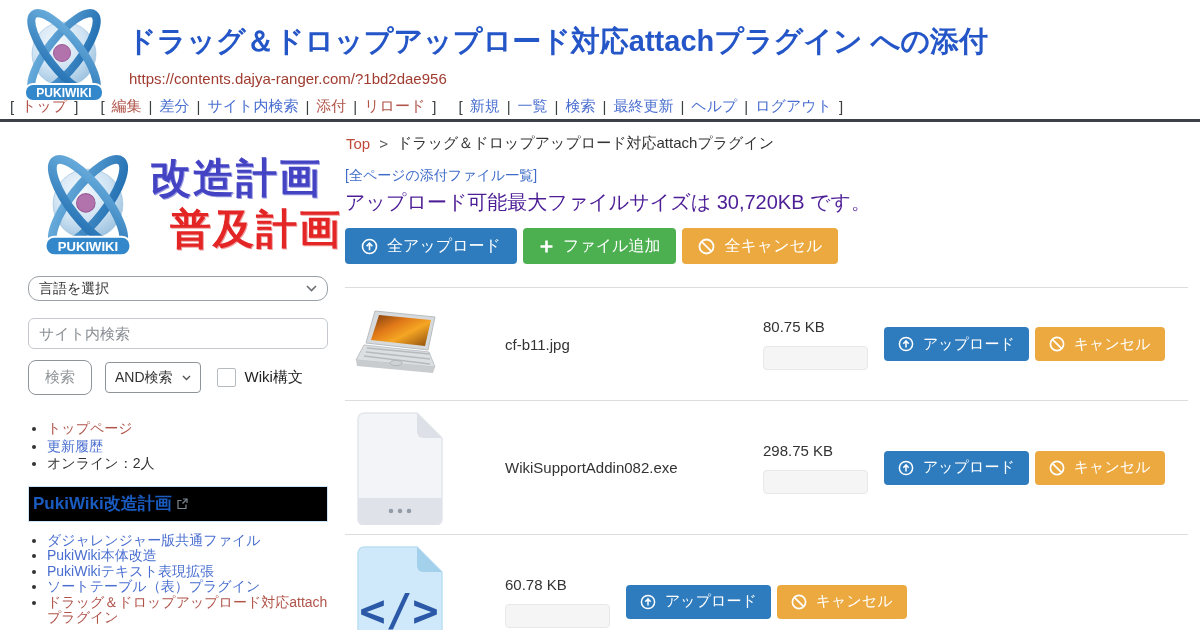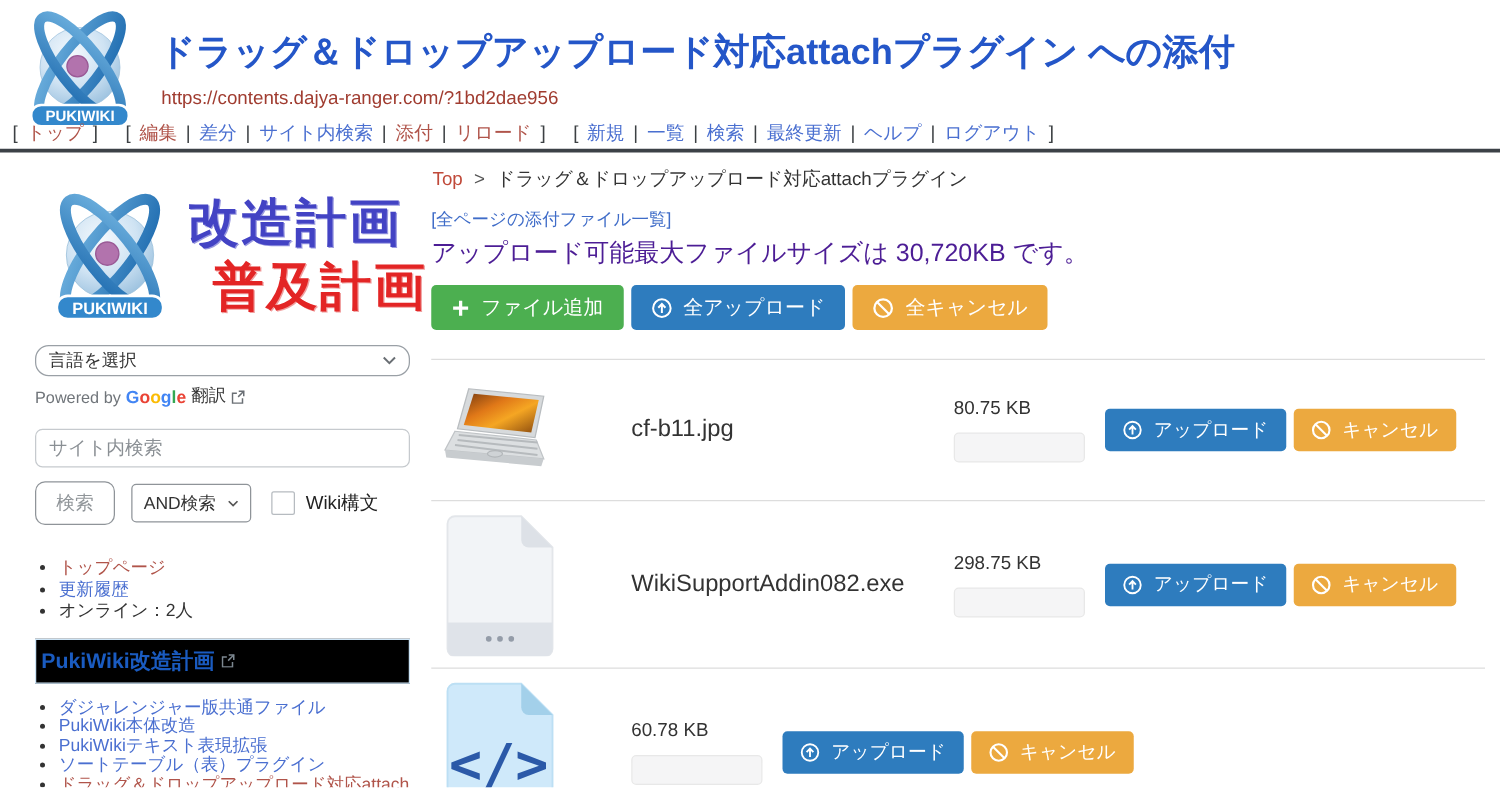--- a/index.html
+++ b/index.html
@@ -62,21 +62,21 @@
   .btn-lg{height:36px;font-size:16px;padding:0 16px;}
   .btn-sm{height:34px;font-size:15px;padding:0 14px;}
   .btn-green{background:#4caf50;}
   .btn-blue{background:#2e7cbe;}
   .btn-orange{background:#eca93f;}
 
   #file-list{position:absolute;left:345px;top:287px;width:843px;}
   .file-row{display:flex;align-items:center;border-top:1px solid #ddd;min-height:112px;}
   .file-row.tall{min-height:133px;}
   .cell-icon{width:160px;box-sizing:border-box;padding-left:10px;display:flex;align-items:center;}
-  .cell-name{width:258px;font-size:19px;color:#333;word-break:break-all;padding-right:8px;box-sizing:border-box;}
+  .cell-name{width:258px;font-size:15px;color:#333;word-break:break-all;padding-right:8px;box-sizing:border-box;}
   .cell-size{width:121px;}
   .size-text{font-size:15px;color:#333;margin-bottom:11px;}
   .progress{width:103px;height:22px;background:#f5f5f6;border:1px solid #e8e8e8;border-radius:4px;overflow:hidden;}
   .progress-fill{height:100%;width:0;background:#2e7cbe;}
   .cell-actions{display:flex;gap:6px;margin-left:0;border-radius:10px;}
 </style>
 </head>
 <body>
 
 <div id="page">
@@ -155,30 +155,20 @@
       </div>
     </div>
 
     <div class="lang-select">
       <span>言語を選択</span>
       <svg width="11" height="7" viewBox="0 0 11 7">
         <path d="M1 1l4.5 4.5L10 1" fill="none" stroke="#6a6f74" stroke-width="1.6"></path>
       </svg>
     </div>
 
-    <div class="powered">
-      <span>Powered by</span>
-      <span class="google-word"><span class="g-b">G</span><span class="g-r">o</span><span class="g-y">o</span><span class="g-b">g</span><span class="g-g">l</span><span class="g-r">e</span></span>
-      <span class="trans">翻訳</span>
-      <svg width="11" height="11" viewBox="0 0 11 11">
-        <path d="M4.5 2.5H1v8h8V6.5" fill="none" stroke="#6a6f74" stroke-width="1.2"></path>
-        <path d="M6 1h4v4" fill="none" stroke="#6a6f74" stroke-width="1.2"></path>
-        <path d="M10 1L5.5 5.5" fill="none" stroke="#6a6f74" stroke-width="1.2"></path>
-      </svg>
-    </div>
 
     <input class="search-input" type="text" placeholder="サイト内検索" style="">
 
     <div class="search-controls">
       <div class="btn-search">
         <span>検索</span>
       </div>
       <div class="mode-select">
         <span>AND検索</span>
         <svg width="9" height="6" viewBox="0 0 9 6">
@@ -233,32 +223,32 @@
   <div class="breadcrumb">
     <a class="lnk bc-home">Top</a>
     <span class="bc-sep">&gt;</span>
     <span>ドラッグ＆ドロップアップロード対応attachプラグイン</span>
   </div>
 
   <a class="attach-list-link">[全ページの添付ファイル一覧]</a>
   <div class="max-size-note">アップロード可能最大ファイルサイズは 30,720KB です。</div>
 
   <div class="toolbar">
-    <button class="btn btn-lg btn-green">
-      <svg width="15" height="15" viewBox="0 0 15 15">
-        <path d="M7.5 1.5v12M1.5 7.5h12" stroke="#fff" stroke-width="2.6"></path>
-      </svg>
-      <span>ファイル追加</span>
-    </button>
     <button class="btn btn-lg btn-blue">
       <svg width="17" height="17" viewBox="0 0 16 16">
         <circle cx="8" cy="8" r="6.6" fill="none" stroke="#fff" stroke-width="1.5"></circle>
         <path d="M8 11.6V5.2M5.3 7.7L8 4.9l2.7 2.8" fill="none" stroke="#fff" stroke-width="1.5"></path>
       </svg>
       <span>全アップロード</span>
+    </button>
+    <button class="btn btn-lg btn-green">
+      <svg width="15" height="15" viewBox="0 0 15 15">
+        <path d="M7.5 1.5v12M1.5 7.5h12" stroke="#fff" stroke-width="2.6"></path>
+      </svg>
+      <span>ファイル追加</span>
     </button>
     <button class="btn btn-lg btn-orange">
       <svg width="17" height="17" viewBox="0 0 16 16">
         <circle cx="8" cy="8" r="6.6" fill="none" stroke="#fff" stroke-width="1.7"></circle>
         <path d="M3.6 3.6l8.8 8.8" stroke="#fff" stroke-width="1.7"></path>
       </svg>
       <span>全キャンセル</span>
     </button>
   </div>
 

